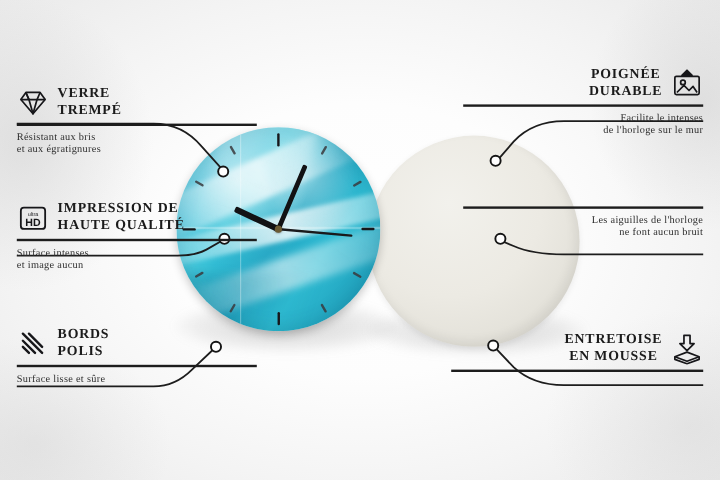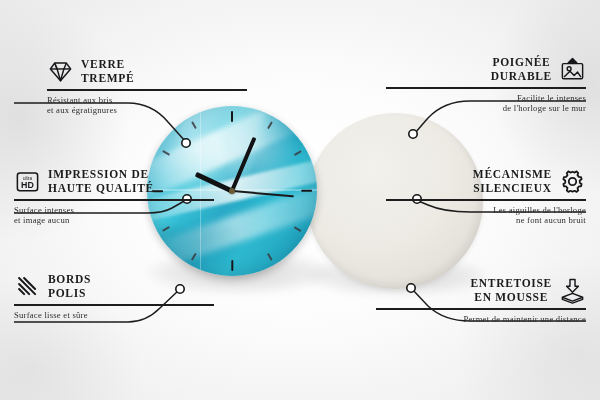--- a/index.html
+++ b/index.html
@@ -40,21 +40,21 @@
   .icon svg{display:block;width:27px;height:27px;}
 
   .rule{height:1.6px;background:#1d1d1d;margin:4px 0 4px 0;width:100%;}
 
   .desc{
     font-family:"Liberation Serif", serif;
     font-size:8.6px;line-height:10.6px;color:#2c2c2c;letter-spacing:.25px;
   }
 
   
-  #c-verre     {left:14px;  top:58px;margin-left:33px;}
+  #c-verre     {left:14px;  top:72px;}
   #c-impression{left:14px;  top:168px;}
   #c-bords     {left:14px;  top:273px;}
   
   #c-poignee   {left:386px; top:56px;}
   #c-mecanisme {left:386px; top:168px;}
   #c-entretoise{left:376px; top:277px;width:210px;}
 
   
   #product{position:absolute;left:0;top:0;width:600px;height:400px;}
 
@@ -273,34 +273,20 @@
       </span>
     </div>
     <div class="rule"></div>
     <div class="desc">
       <span>Facilite le intenses</span><br>
       <span>de l'horloge sur le mur</span>
     </div>
   </div>
 
   <div class="callout right" id="c-mecanisme">
-    <div class="head">
-      <span class="title">
-        <span>MÉCANISME</span><br>
-        <span>SILENCIEUX</span>
-      </span>
-      <span class="icon">
-        <svg viewBox="0 0 32 32">
-            <g fill="none" stroke="#17171a" stroke-width="2.1" stroke-linejoin="round">
-          <path d="M16,4.4 l2.6,1.0 2.3,-1.4 1.9,2.0 -0.9,2.5 1.6,2.0 2.6,0.2 0.7,2.7 -2.2,1.5 0,2.6 2.2,1.5 -0.7,2.7 -2.6,0.2 -1.6,2.0 0.9,2.5 -1.9,2.0 -2.3,-1.4 -2.6,1.0 -2.6,-1.0 -2.3,1.4 -1.9,-2.0 0.9,-2.5 -1.6,-2.0 -2.6,-0.2 -0.7,-2.7 2.2,-1.5 0,-2.6 -2.2,-1.5 0.7,-2.7 2.6,-0.2 1.6,-2.0 -0.9,-2.5 1.9,-2.0 2.3,1.4 Z"></path>
-          <circle cx="16" cy="16" r="4.4"></circle>
-        </g>
-          </svg>
-      </span>
-    </div>
     <div class="rule"></div>
     <div class="desc">
       <span>Les aiguilles de l'horloge</span><br>
       <span>ne font aucun bruit</span>
     </div>
   </div>
 
   <div class="callout right" id="c-entretoise">
     <div class="head">
       <span class="title">
@@ -312,16 +298,16 @@
             <g fill="none" stroke="#17171a" stroke-width="1.7" stroke-linejoin="round">
           <path d="M13,3 h6 v8 h4 l-7,7 -7,-7 h4 Z"></path>
           <path d="M16,19.5 L28,24 L16,28.5 L4,24 Z"></path>
           <path d="M4,24 v2.6 L16,31 l12,-4.4 V24"></path>
         </g>
           </svg>
       </span>
     </div>
     <div class="rule"></div>
     <div class="desc">
-      <span>Permet de maintenir une distance</span><br>
+      <br>
     </div>
   </div>
 </div>
 
 </body></html>

